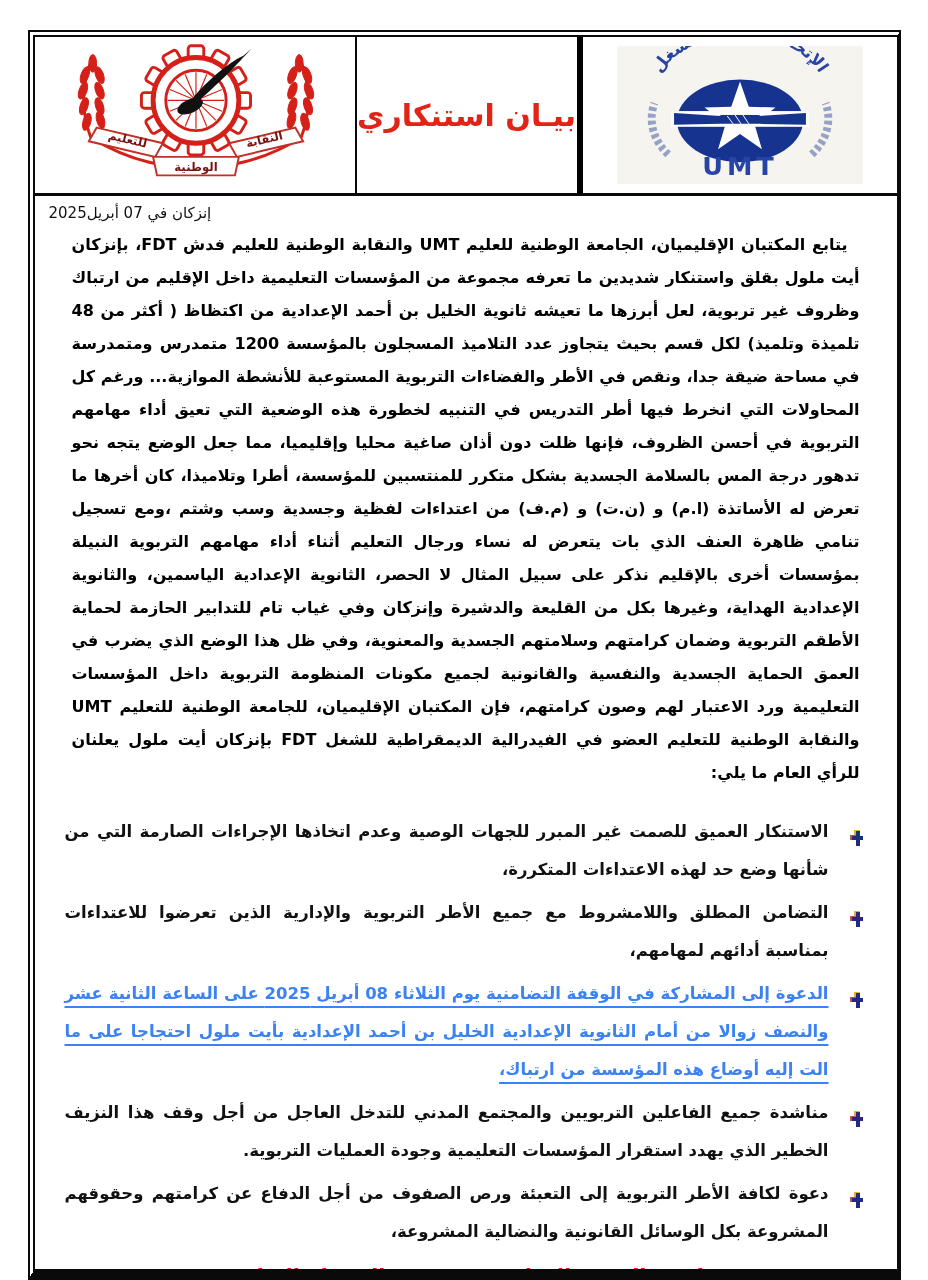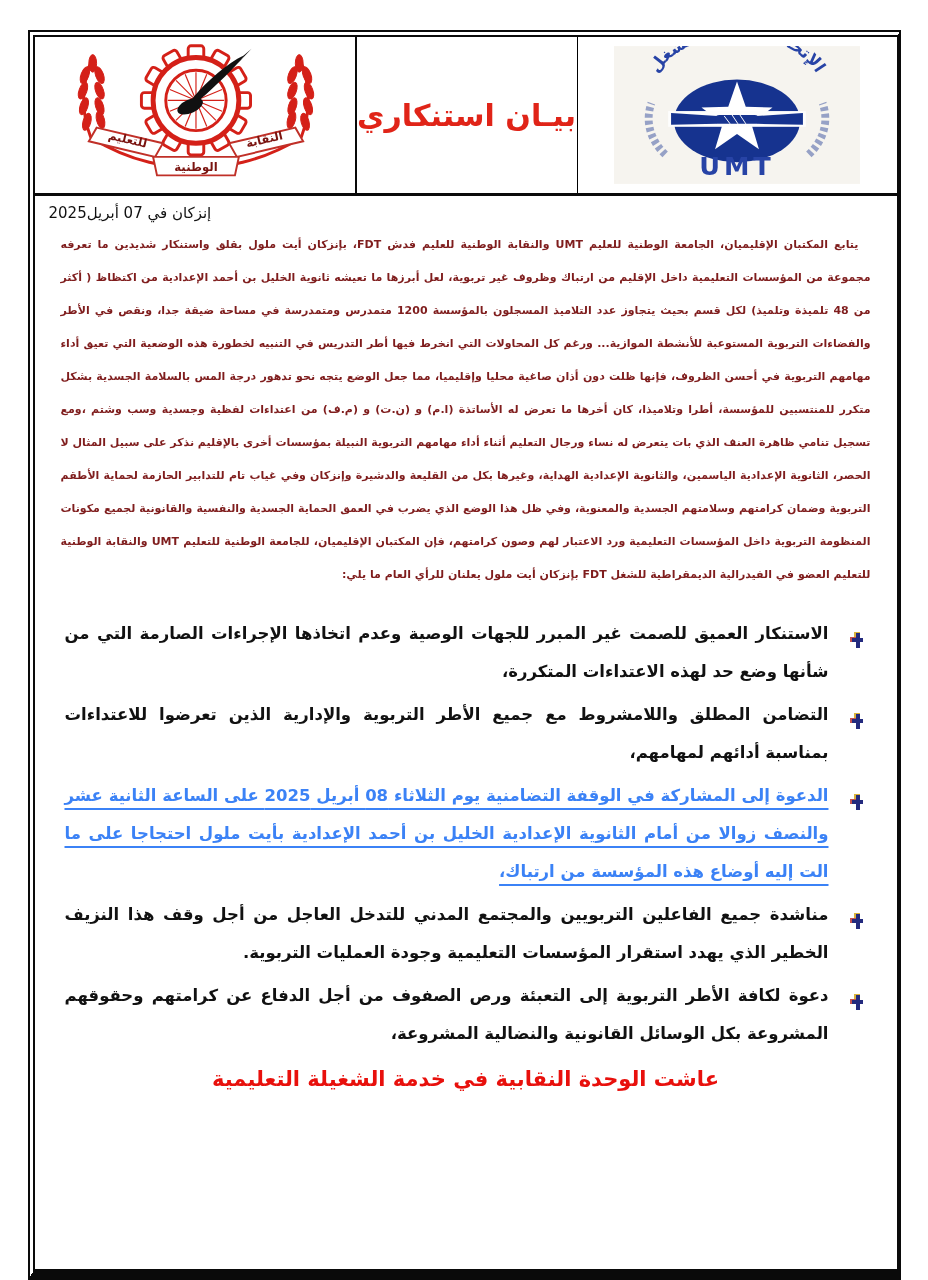--- a/index.html
+++ b/index.html
@@ -6,26 +6,26 @@
   body{font-family:"DejaVu Sans","Liberation Sans",sans-serif;width:928px;}
   .page{
     width:862px;height:1232px;margin:30px auto 0;background:#fff;position:relative;
     border-top:7px double #0a0a0a;border-left:7px double #0a0a0a;
     border-right:4px solid #0a0a0a;border-bottom:11px solid #0a0a0a;
     overflow:hidden;
   }
   .head{display:flex;height:156px;border-bottom:3px solid #0a0a0a;}
   .cell{display:flex;align-items:center;justify-content:center;}
   .cell-left{width:320px;border-left:0;border-right:2px solid #0a0a0a;}
-  .cell-mid{width:220px;border-right:1px solid #000000;}
+  .cell-mid{width:220px;border-right:6px solid #000000;}
   .cell-right{flex:1;}
   .doc-title{color:#e02418;font-size:30px;font-weight:bold;letter-spacing:1px;}
   .date-line{margin:8px 0 0 14px;direction:rtl;text-align:left;font-weight:normal;font-size:15px;color:#111;}
-  .body-text{margin:6px 26px 0;direction:rtl;text-align:justify;font-size:11px;font-weight:bold;
-    line-height:33px;color:#7f1d1d;text-indent:12px;}
+  .body-text{margin:6px 37px 0;direction:rtl;text-align:justify;font-size:16px;font-weight:bold;
+    line-height:33px;color:#000000;text-indent:12px;}
   ul.points{list-style:none;margin:24px 62px 0 30px;padding:0;direction:rtl;}
   li.point{position:relative;margin-bottom:5px;font-size:16.5px;font-weight:bold;line-height:38px;
     text-align:justify;color:#111;padding-right:6px;}
   li.point .pin{position:absolute;right:-30px;top:10px;}
   li.point.em{color:#3b82f6;text-decoration:underline;text-underline-offset:7px;text-decoration-thickness:1.5px;}
   .slogan{text-align:center;color:#e8100c;font-weight:bold;font-size:21px;margin-top:14px;direction:rtl;}
   svg text{font-family:"DejaVu Sans","Liberation Sans",sans-serif;}
 </style>
 </head>
 <body>

